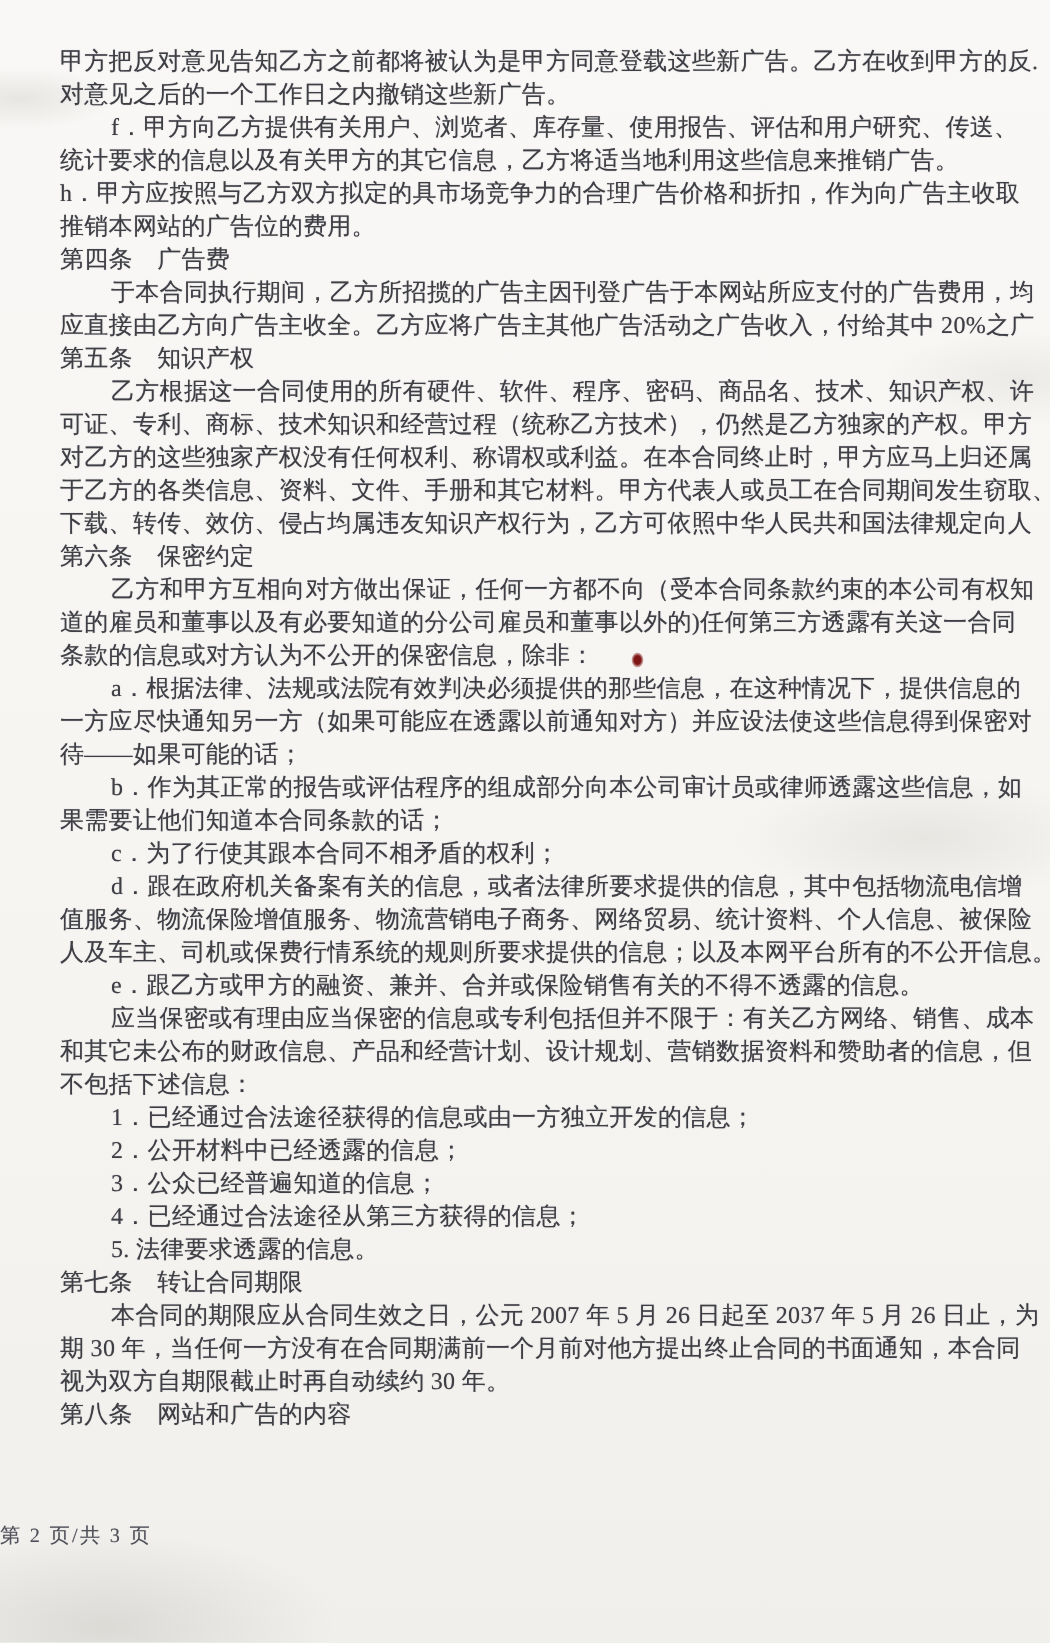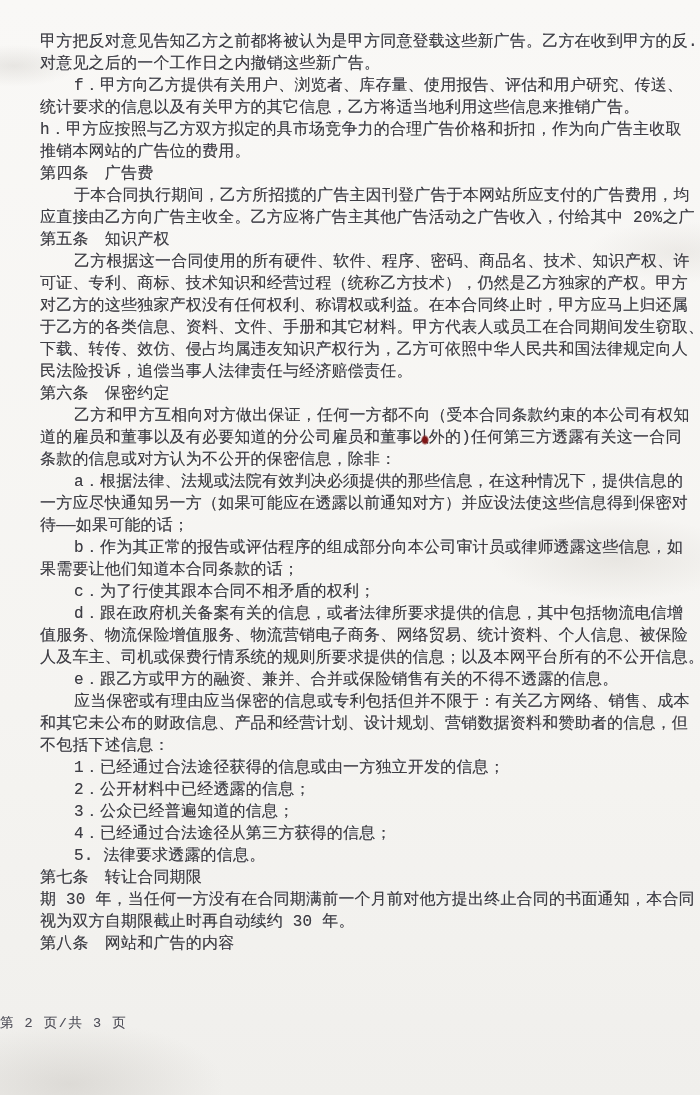--- a/index.html
+++ b/index.html
@@ -1,20 +1,20 @@
 <!DOCTYPE html>
 <html><head>
 <meta charset="utf-8">
 <style>
   html,body { margin:0; padding:0; background:#e9e8e5; }
   .page {
     position:relative;
     width:700px; height:1095px;
     overflow:hidden;
-    font-family:Liberation Mono, monospace;
+    font-family:Liberation Serif, serif;
     background-color:#f6f5f2;
     background-image:
       radial-gradient(ellipse 180px 60px at 88% 51%, rgba(190,184,176,0.25), rgba(190,184,176,0) 70%),
       radial-gradient(ellipse 220px 90px at 10% 99%, rgba(175,170,163,0.30), rgba(175,170,163,0) 70%),
       radial-gradient(ellipse 130px 45px at 97% 23%, rgba(190,184,176,0.20), rgba(190,184,176,0) 70%),
       radial-gradient(ellipse 90px 30px at 2% 6%, rgba(170,165,158,0.22), rgba(170,165,158,0) 70%),
       linear-gradient(180deg, #f9f8f6 0%, #f5f4f1 65%, #f0efec 100%);
   }
   .body-lines {
     position:absolute;
@@ -62,21 +62,20 @@
       <div class="line">推销本网站的广告位的费用。</div>
       <div class="line">第四条　广告费</div>
       <div class="line indent">于本合同执行期间，乙方所招揽的广告主因刊登广告于本网站所应支付的广告费用，均</div>
       <div class="line">应直接由乙方向广告主收全。乙方应将广告主其他广告活动之广告收入，付给其中 20%之广</div>
       <div class="line">第五条　知识产权</div>
       <div class="line indent">乙方根据这一合同使用的所有硬件、软件、程序、密码、商品名、技术、知识产权、许</div>
       <div class="line">可证、专利、商标、技术知识和经营过程（统称乙方技术），仍然是乙方独家的产权。甲方</div>
       <div class="line">对乙方的这些独家产权没有任何权利、称谓权或利益。在本合同终止时，甲方应马上归还属</div>
       <div class="line">于乙方的各类信息、资料、文件、手册和其它材料。甲方代表人或员工在合同期间发生窃取、</div>
       <div class="line">下载、转传、效仿、侵占均属违友知识产权行为，乙方可依照中华人民共和国法律规定向人</div>
-      <div class="line">民法险投诉，追偿当事人法律责任与经济赔偿责任。</div>
       <div class="line">第六条　保密约定</div>
       <div class="line indent">乙方和甲方互相向对方做出保证，任何一方都不向（受本合同条款约束的本公司有权知</div>
       <div class="line">道的雇员和董事以及有必要知道的分公司雇员和董事以外的)任何第三方透露有关这一合同</div>
       <div class="line">条款的信息或对方认为不公开的保密信息，除非：</div>
       <div class="line indent">a．根据法律、法规或法院有效判决必须提供的那些信息，在这种情况下，提供信息的</div>
       <div class="line">一方应尽快通知另一方（如果可能应在透露以前通知对方）并应设法使这些信息得到保密对</div>
       <div class="line">待——如果可能的话；</div>
       <div class="line indent">b．作为其正常的报告或评估程序的组成部分向本公司审计员或律师透露这些信息，如</div>
       <div class="line">果需要让他们知道本合同条款的话；</div>
       <div class="line indent">c．为了行使其跟本合同不相矛盾的权利；</div>
@@ -86,20 +85,21 @@
       <div class="line indent">e．跟乙方或甲方的融资、兼并、合并或保险销售有关的不得不透露的信息。</div>
       <div class="line indent">应当保密或有理由应当保密的信息或专利包括但并不限于：有关乙方网络、销售、成本</div>
       <div class="line">和其它未公布的财政信息、产品和经营计划、设计规划、营销数据资料和赞助者的信息，但</div>
       <div class="line">不包括下述信息：</div>
       <div class="line indent">1．已经通过合法途径获得的信息或由一方独立开发的信息；</div>
       <div class="line indent">2．公开材料中已经透露的信息；</div>
       <div class="line indent">3．公众已经普遍知道的信息；</div>
       <div class="line indent">4．已经通过合法途径从第三方获得的信息；</div>
       <div class="line indent">5. 法律要求透露的信息。</div>
       <div class="line">第七条　转让合同期限</div>
+      <div class="line indent">本合同的期限应从合同生效之日，公元 2007 年 5 月 26 日起至 2037 年 5 月 26 日止，为</div>
       <div class="line">期 30 年，当任何一方没有在合同期满前一个月前对他方提出终止合同的书面通知，本合同</div>
       <div class="line">视为双方自期限截止时再自动续约 30 年。</div>
       <div class="line">第八条　网站和广告的内容</div>
     </div>
   <div class="ink-speck"></div>
   <div class="footer">
     <span>第 2 页/共 3 页</span>
   </div>
 </div>
 

